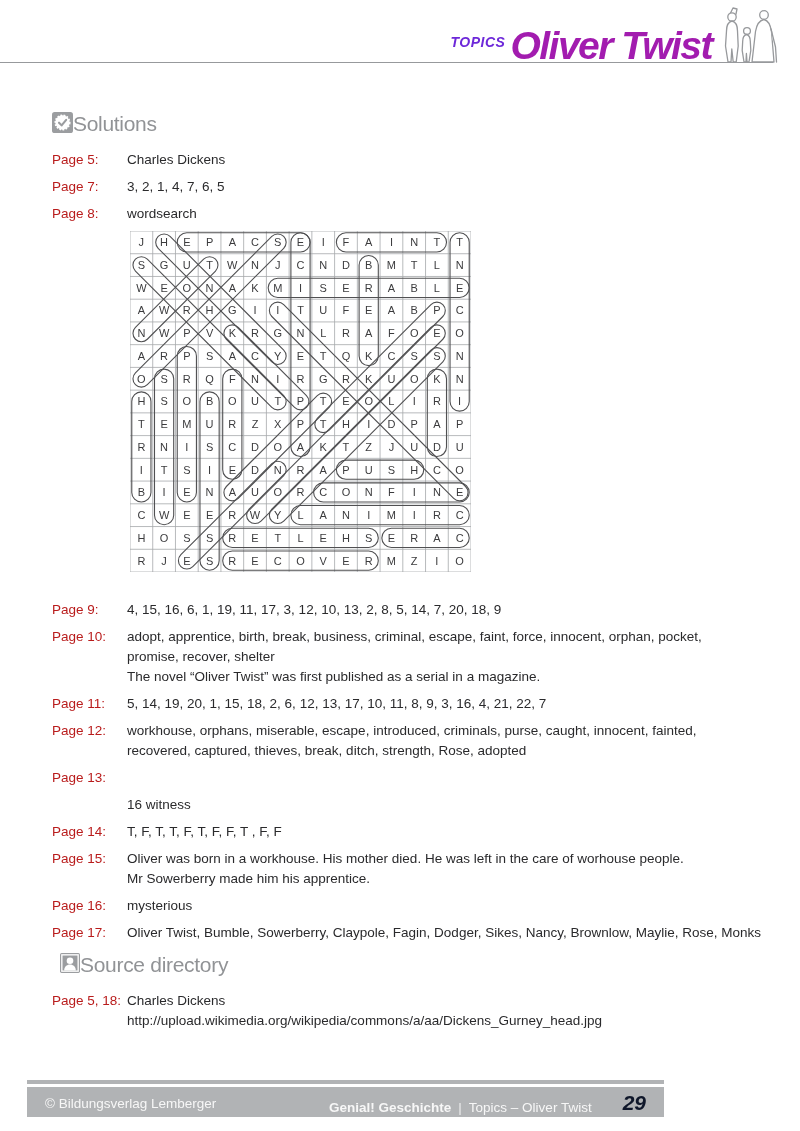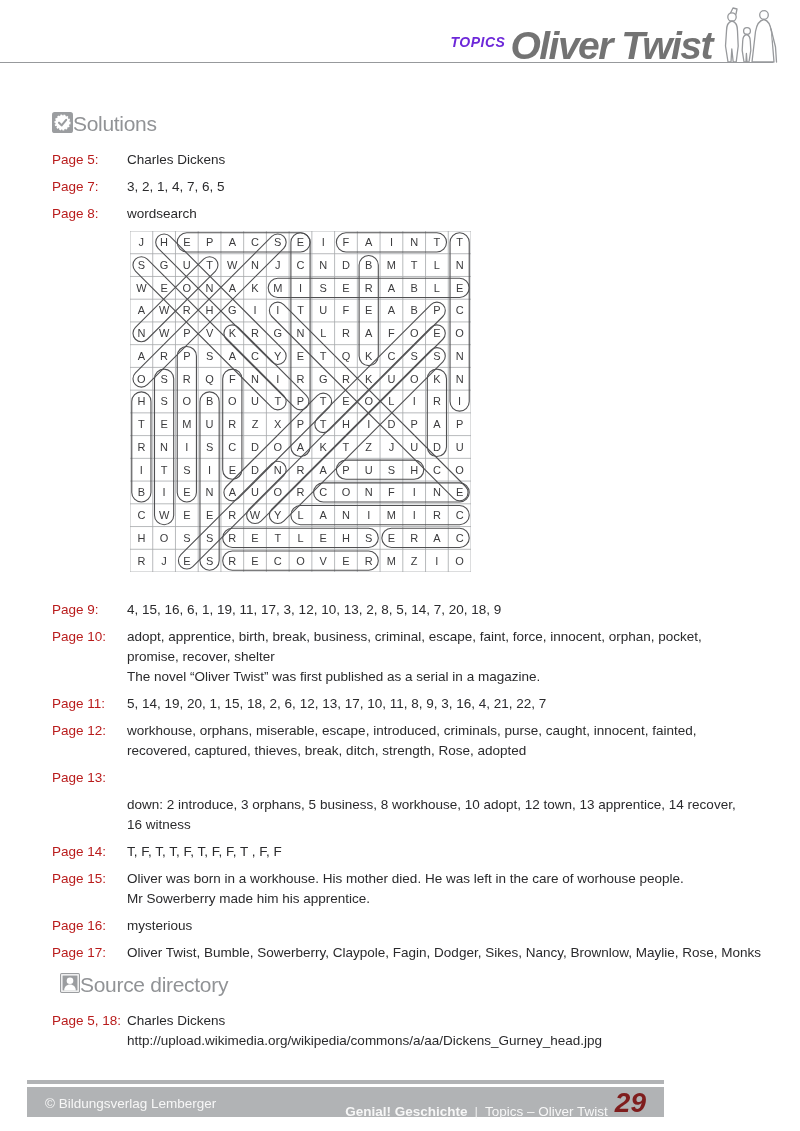--- a/index.html
+++ b/index.html
@@ -3,40 +3,40 @@
 <meta charset="utf-8">
 <style>
   html,body{margin:0;padding:0;background:#e8e8e8;}
   .page{position:relative;width:800px;height:1131px;background:#ffffff;margin:0 auto;
         font-family:"Liberation Sans",sans-serif;color:#2a2a2c;overflow:hidden;}
   
   .header-line{position:absolute;top:62px;left:0;width:773px;height:1px;background:#97999c;}
   .header-text{position:absolute;top:0;left:0;width:712px;height:62px;display:flex;
                justify-content:flex-end;align-items:flex-end;}
   .kicker{font-weight:bold;font-style:italic;font-size:14px;color:#6d28d9;margin:0 5px 12px 0;letter-spacing:.5px;}
-  .title{font-weight:bold;font-style:italic;font-size:39px;line-height:.85;color:#737373;letter-spacing:-1.5px;}
+  .title{font-weight:bold;font-style:italic;font-size:39px;line-height:.85;color:#a21caf;letter-spacing:-1.5px;}
   .family-icon{position:absolute;right:22px;top:5px;}
   
   .content{position:absolute;top:112px;left:52px;width:720px;}
   .section-heading{display:flex;align-items:flex-start;color:#919396;font-weight:normal;
                    font-size:21px;line-height:24px;margin:0 0 14px 0;letter-spacing:-.3px;}
   .section-heading.source{margin-top:10px;padding-left:8px;}
   .entry{display:flex;margin-bottom:7px;font-size:13.5px;line-height:20px;}
   .entry-label{width:75px;flex:none;font-weight:normal;color:#b91c1c;}
   .entry-lines{flex:1;}
   .grid-wrap{margin:4px 0 24px 78px;width:341px;}
   
   .footer{position:absolute;left:27px;top:1080px;width:637px;height:37px;background:#b1b3b5;}
   .footer::before{content:"";position:absolute;left:0;top:4px;width:100%;height:2.5px;background:#ffffff;}
   .footer-row{position:absolute;left:0;right:0;top:9px;bottom:0;display:flex;align-items:center;
               padding:0 18px;color:#f7f7f7;font-size:13.5px;}
   .footer-right{margin-left:auto;display:flex;align-items:flex-end;gap:7px;}
   .footer-series{font-weight:bold;}
   .footer-sep{opacity:.85;}
-  .pageno{font-weight:bold;font-style:italic;font-size:28px;margin-left:0;color:#7f1d1d;}
+  .pageno{font-weight:bold;font-style:italic;font-size:21px;margin-left:24px;color:#0f172a;}
 </style>
 </head>
 <body>
 
 <div class="page">
 
   <div>
     <div class="header-text">
       <span class="kicker">TOPICS</span>
       <span class="title">Oliver Twist</span>
@@ -412,21 +412,20 @@
             <div>workhouse, orphans, miserable, escape, introduced, criminals, purse, caught, innocent, fainted,</div>
             <div>recovered, captured, thieves, break, ditch, strength, Rose, adopted</div>
           </div>
         </div>
         <div class="entry">
           <div class="entry-label">Page 13:</div>
         </div>
         <div class="entry">
           <div class="entry-label"></div>
           <div class="entry-lines">
-            <div>down:  2 introduce, 3 orphans, 5 business, 8 workhouse, 10 adopt, 12 town, 13 apprentice, 14 recover,</div>
             <div>16 witness</div>
           </div>
         </div>
         <div class="entry">
           <div class="entry-label">Page 14:</div>
           <div class="entry-lines">
             <div>T, F, T, T, F, T, F, F, T , F, F</div>
           </div>
         </div>
         <div class="entry">

